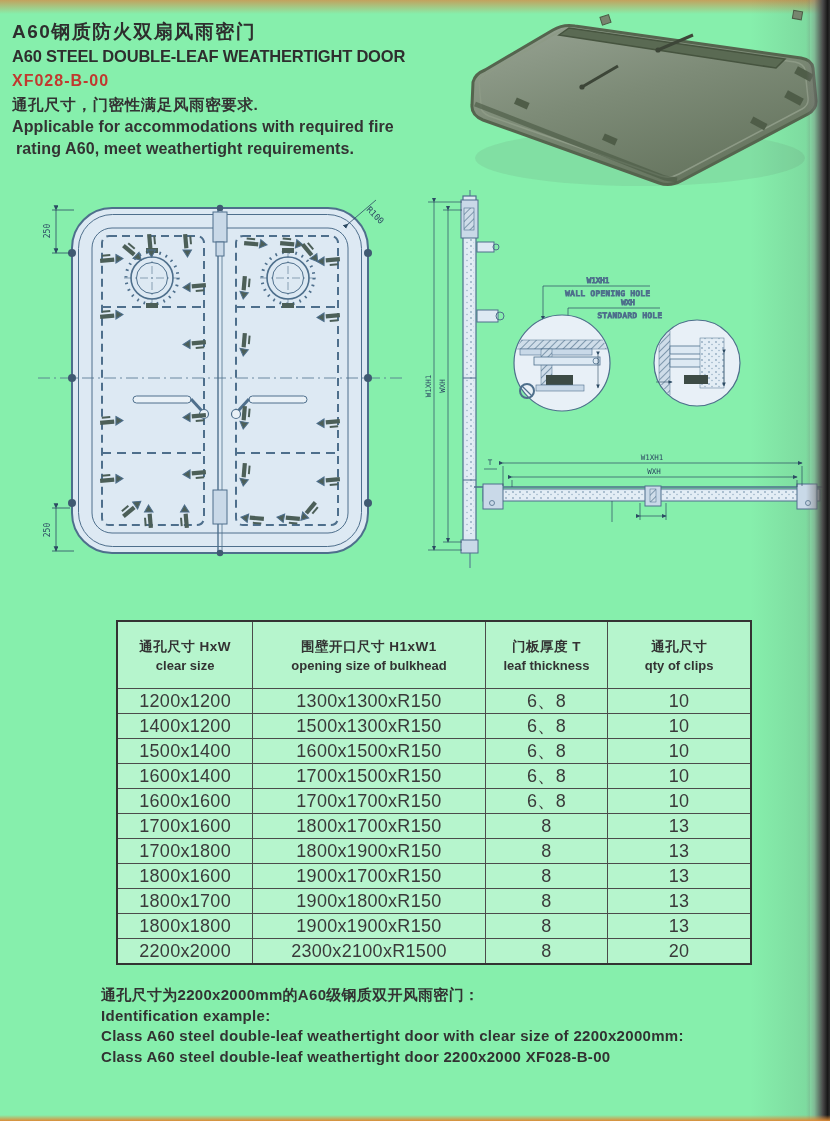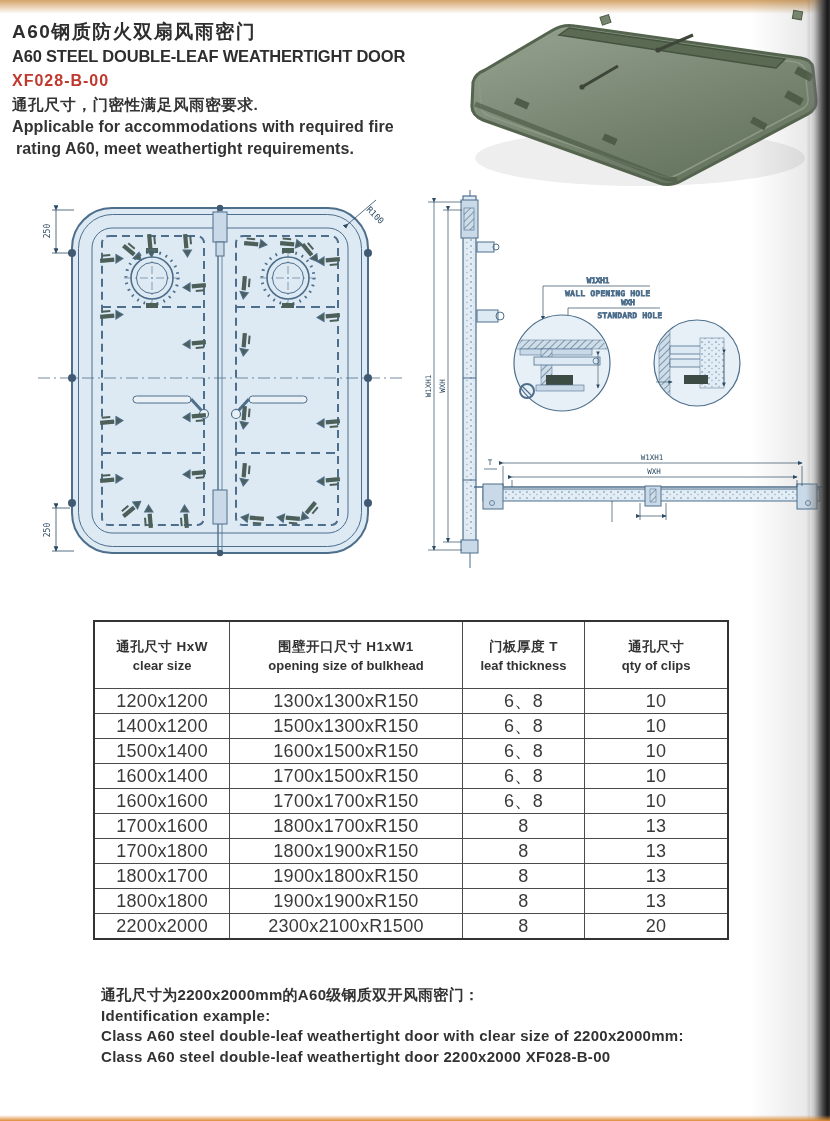--- a/index.html
+++ b/index.html
@@ -1,18 +1,18 @@
 <!DOCTYPE html>
 <html style="--accent_red: #c0392f; --line_blue: #4e6f8c; --fill_blue: #dde9f3; --door_green: #7c8a74;"><head>
 <meta charset="utf-8">
 <style>
   html,body{margin:0;padding:0;background:#e9e7e2;}
   #page{
     position:relative; width:830px; height:1121px; margin:0 auto;
-    background:#ffffff; overflow:hidden;
+    background:#86efac; overflow:hidden;
     font-family:"Liberation Sans", sans-serif; color:#3b3b3b;
   }
   
   .edge-top{position:absolute;left:0;top:0;width:100%;height:14px;
     background:linear-gradient(to bottom, rgba(205,148,80,.85), rgba(205,148,80,0));}
   .edge-bottom{position:absolute;left:0;bottom:0;width:100%;height:6px;
     background:linear-gradient(to top, #dd8c38, rgba(221,140,56,0));}
   .edge-curl{position:absolute;top:0;right:20px;width:60px;height:100%;
     background:linear-gradient(to right, rgba(60,60,60,0), rgba(60,60,60,.12));}
   .edge-right{position:absolute;top:0;right:0;width:24px;height:100%;
@@ -25,21 +25,21 @@
   .t-model{font-size:16px;font-weight:bold;letter-spacing:1px;color:var(--accent_red,#c0392f);line-height:24px;margin-top:2px;}
   .d-zh{font-size:15.5px;font-weight:600;letter-spacing:.6px;color:#333;line-height:23px;}
   .d-en{font-size:16px;font-weight:600;color:#333;line-height:22px;letter-spacing:.1px;}
   .d-en.ind{padding-left:4px;}
 
   
   .photo{position:absolute;left:455px;top:8px;}
   .drawings{position:absolute;left:0;top:190px;}
 
   
-  .spec-table{position:absolute;left:93px;top:620px;width:636px;border-collapse:collapse;
+  .spec-table{position:absolute;left:116px;top:620px;width:636px;border-collapse:collapse;
     background:rgba(255,255,255,.4);}
   .spec-table th,.spec-table td{border:1px solid #4b4b4b;text-align:center;vertical-align:middle;padding:0 2px;}
   .spec-table{border:2px solid #333;}
   .spec-table th{height:66px;font-weight:600;}
   .spec-table td{height:24px;font-size:18px;color:#3a3a3a;letter-spacing:.3px;}
   .th-zh{font-size:13.5px;letter-spacing:.5px;color:#333;}
   .th-en{font-size:13px;font-weight:600;color:#333;margin-top:2px;}
 
   
   .notes{position:absolute;left:88px;top:985px;width:660px;}
@@ -389,20 +389,26 @@
           <td>8</td>
           <td>13</td>
         </tr>
         <tr>
           <td>1700x1800</td>
           <td>1800x1900xR150</td>
           <td>8</td>
           <td>13</td>
         </tr>
         <tr>
+          <td>1800x1600</td>
+          <td>1900x1700xR150</td>
+          <td>8</td>
+          <td>13</td>
+        </tr>
+        <tr>
           <td>1800x1700</td>
           <td>1900x1800xR150</td>
           <td>8</td>
           <td>13</td>
         </tr>
         <tr>
           <td>1800x1800</td>
           <td>1900x1900xR150</td>
           <td>8</td>
           <td>13</td>

